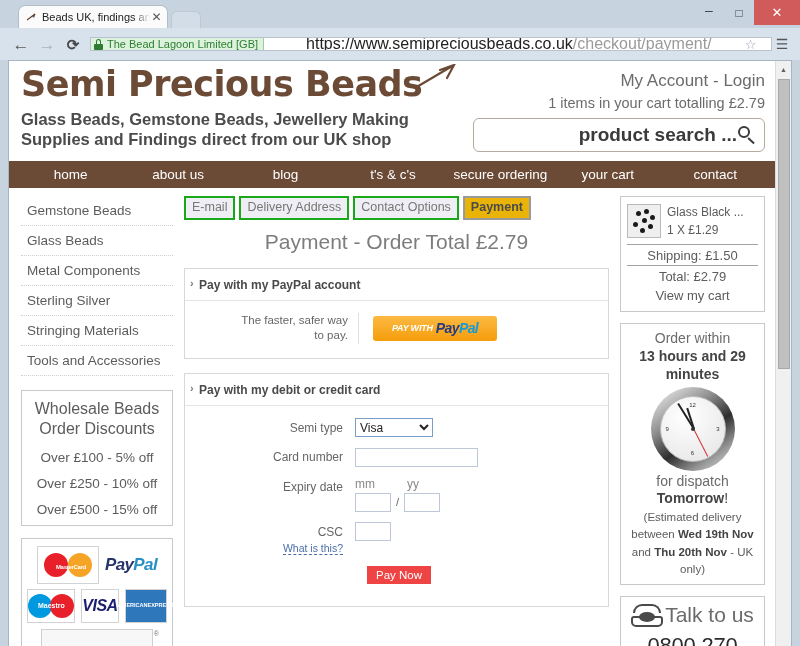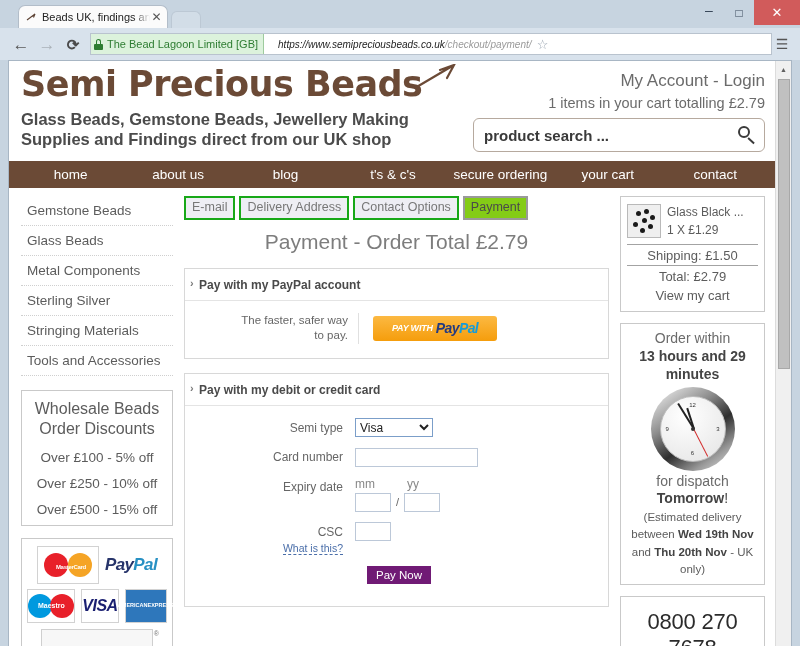--- a/index.html
+++ b/index.html
@@ -40,34 +40,34 @@
   .wbtn { width:30px; height:25px; display:flex; align-items:center; justify-content:center;
           font-size:12px; color:#39485a; }
   .wbtn.min { align-items:flex-end; padding-bottom:7px; font-size:14px; }
   .wbtn.close { width:46px; background:#d15b5b; color:#fff; font-size:13px; }
 
   #toolbar { height:32px; background:#d8e2ec; display:flex; align-items:center; padding:0 8px; }
   .navbtn { width:26px; text-align:center; font-size:17px; color:#5a5a5a; line-height:1; }
   .navbtn.fwd { color:#aab1b8; }
   .navbtn.reload { font-size:15px; font-weight:bold; color:#4a4a4a; }
   #omnibox {
-    flex:1; height:22px; margin-left:4px; background:#fff; border:1px solid #b9c3ce;
-    display:flex; align-items:center; overflow:hidden;
+    flex:1; height:14px; margin-left:4px; background:#fff; border:1px solid #b9c3ce;
+    display:flex; align-items:center; overflow:hidden;gap:28px;
   }
   #ev-badge {
     display:flex; align-items:center; height:20px; padding:0 5px 0 3px;
     background:#dcf2dc; border-right:1px solid #9ecb9e;
     font-size:11px; color:#2e7d32; white-space:nowrap;
   }
   .lock-ico { width:9px; height:11px; margin-right:4px; position:relative; flex:none; }
   .lock-ico .shk { position:absolute; left:2px; top:0; width:5px; height:5px;
                    border:1.5px solid #2e7d32; border-bottom:none;
                    border-top-left-radius:3px; border-top-right-radius:3px; }
   .lock-ico .bdy { position:absolute; left:0; bottom:0; width:9px; height:6px; background:#2e7d32; border-radius:1px; }
-  #url { font-size:10px; color:#9a9a9a; padding-left:14px; white-space:nowrap;font-style:italic; }
+  #url { font-size:16px; color:#9a9a9a; padding-left:14px; white-space:nowrap; }
   #url .host { color:#222; }
   #star { width:22px; text-align:center; font-size:13px; color:#9aa5b1; }
   #menu { width:20px; text-align:center; font-size:14px; color:#555; line-height:1; }
 
   
   #viewport {
     position:absolute; left:8px; top:60px; width:784px; height:638px;
     background:#fff; border:1px solid #a8b6c4; overflow:hidden;
   }
   #page { position:absolute; left:0; top:0; width:768px; height:100%; background:#fff; overflow:hidden; }
@@ -92,21 +92,21 @@
     margin-top:7px; font-size:16.5px; font-weight:bold; color:#4b4b4b; line-height:1.22;
   }
   #headright { flex:1; text-align:right; padding-top:4px; }
   #account { font-size:17px; color:#6b6b6b; }
   #carttot { font-size:14.5px; color:#6b6b6b; margin-top:4px; }
   #searchbox {
     margin-top:7px; margin-left:auto; width:292px; height:34px;
     border:1px solid #b6a99e; border-radius:6px;
     display:flex; align-items:center; padding:0 8px 0 10px; background:#fff;
   }
-  #searchinput { flex:1; font-size:15px; color:#3a3a3a; font-weight:bold; text-align:left; }
+  #searchinput { flex:1; font-size:19px; color:#3a3a3a; font-weight:bold; text-align:right; }
   .mag { width:19px; height:19px; position:relative; flex:none; }
   .mag .ring { position:absolute; left:1px; top:0; width:12px; height:12px; border:2.2px solid #3a3a3a; border-radius:50%; }
   .mag .hdl { position:absolute; left:11px; top:11px; width:8px; height:2.4px; background:#3a3a3a; transform:rotate(42deg); transform-origin:left center; }
 
   #nav { height:27px; background:#6b4a36; display:flex; align-items:center; margin:0 -12px; padding:0 8px; }
   #nav a { flex:1; text-align:center; font-size:13.5px; color:#fff; text-decoration:none; }
 
   
   #cols { display:flex; padding-top:8px; }
   #leftcol { width:152px; flex:none; }
@@ -146,21 +146,21 @@
   }
   #gd .txt { flex:1; text-align:center; }
   #gd .reg { position:absolute; right:-7px; top:0; font-size:7px; color:#777; }
 
   
   #steps { display:flex; gap:4px; padding-left:5px; }
   .step {
     font-size:12.5px; color:#777; background:#eeeef4;
     border:2px solid #18a818; padding:3px 6px 4px; line-height:1;
   }
-  .step.current { border-color:#9a9a9a; background:#84cc16; color:#4a4a4a; }
+  .step.current { border-color:#9a9a9a; background:#eab308; color:#4a4a4a;font-weight:bold; }
   #ordertitle { text-align:center; font-size:21px; color:#7d7d7d; margin-top:10px; font-weight:normal; }
 
   .card { border:1px solid #d8d8d8; margin:14px 5px 0; background:#fff; }
   .card-h {
     font-size:12px; font-weight:bold; color:#4a4a4a; padding:9px 10px 8px 14px;
     border-bottom:1px solid #e4e4e4; position:relative;
   }
   .card-h .chev { position:absolute; left:5px; top:8px; color:#7a7a7a; font-size:11px; }
 
   #ppbody { display:flex; align-items:center; padding:12px 10px 14px 4px; }
@@ -186,21 +186,21 @@
   input.ctl { height:19px; border:1px solid #bcc8d8; background:#fff; font-size:12px; padding:0 3px; }
   #cardnum { width:123px; }
   .mini { width:36px; }
   .hint { font-size:12px; color:#888; }
   #expiry-hints { display:flex; gap:16px; margin-bottom:2px; }
   #expiry-hints span:first-child { width:36px; }
   #expiry-row-inputs { display:flex; align-items:center; gap:5px; }
   #expiry-row-inputs .sl { font-size:11px; color:#666; }
   #whatis { font-size:10.5px; color:#4a6ea9; border-bottom:1px dashed #4a6ea9; display:inline-block; }
   #paynow {
-    margin-left:182px; background:#701a75; border:none; color:#fff;
+    margin-left:182px; background:#ef4444; border:none; color:#fff;
     font-size:11.5px; padding:3px 9px; font-family:"Liberation Sans", sans-serif;
   }
 
   
   .rbox { border:1px solid #c9c9c9; padding:6px; text-align:center; margin-bottom:11px; }
   #cartitem { display:flex; align-items:center; text-align:left; padding-bottom:5px; }
   #thumb { width:34px; height:34px; border:1px solid #b9b9b9; background:#efefef; position:relative; flex:none; overflow:hidden; }
   #thumb i { position:absolute; width:5px; height:5px; border-radius:50%; background:#1a1a1a; display:block; }
   #cartmeta { padding-left:6px; font-size:12px; color:#5c5c5c; line-height:1.5; }
   .cartline { font-size:13px; color:#5c5c5c; border-top:1px solid #a3a3a3; padding:3px 0 2px; }
@@ -509,20 +509,28 @@
                 <b>Tomorrow</b><span>!</span>
               </div>
               <div id="estim">
                 <span>(Estimated delivery between</span>
                 <b>Wed 19th Nov</b><span> and </span><b>Thu 20th</b>
                 <b>Nov</b><span> - UK only)</span>
               </div>
             </div>
 
             <div class="rbox">
+              <div id="talkhead">
+                <span id="phone-ico">
+                    <span class="hs"></span>
+                    <span class="base"></span>
+                    <span class="dl"></span>
+                  </span>
+                <span id="talktitle">Talk to us</span>
+              </div>
               <div id="phonenum">0800 270 7678</div>
 
             </div>
           </div>
 
         </div>
       </div>
     </div>
 
     <div id="scrollbar">

